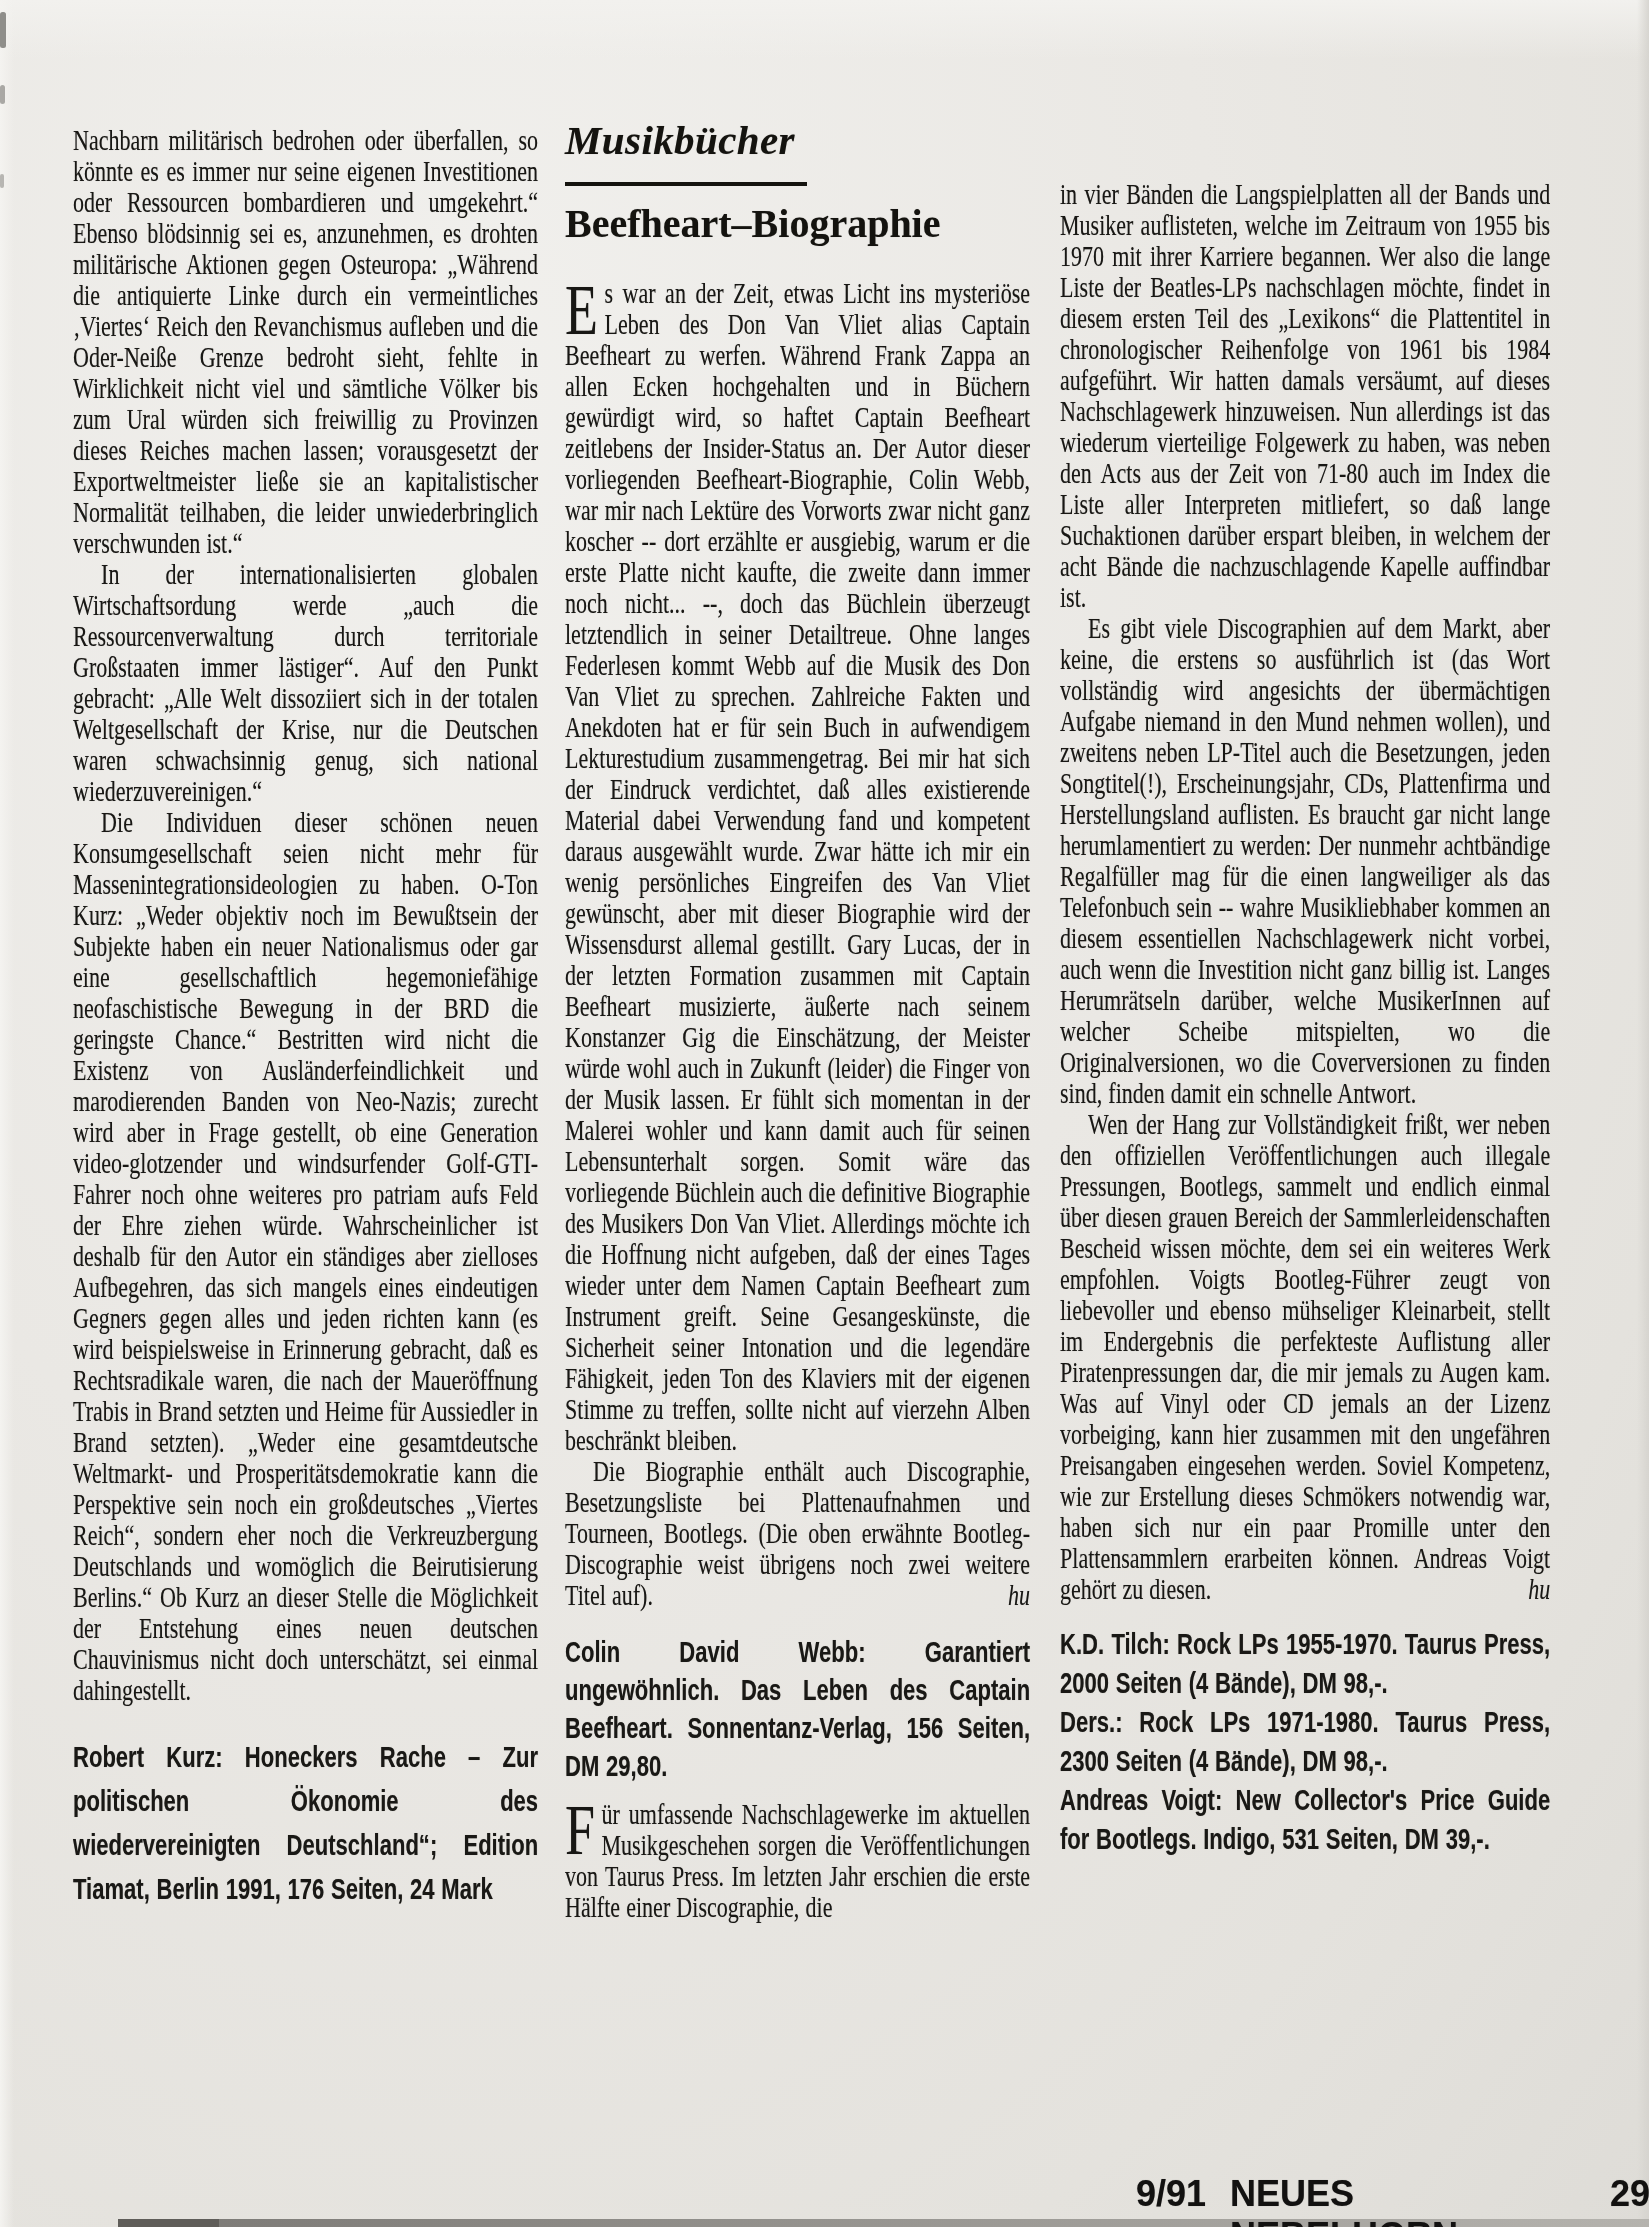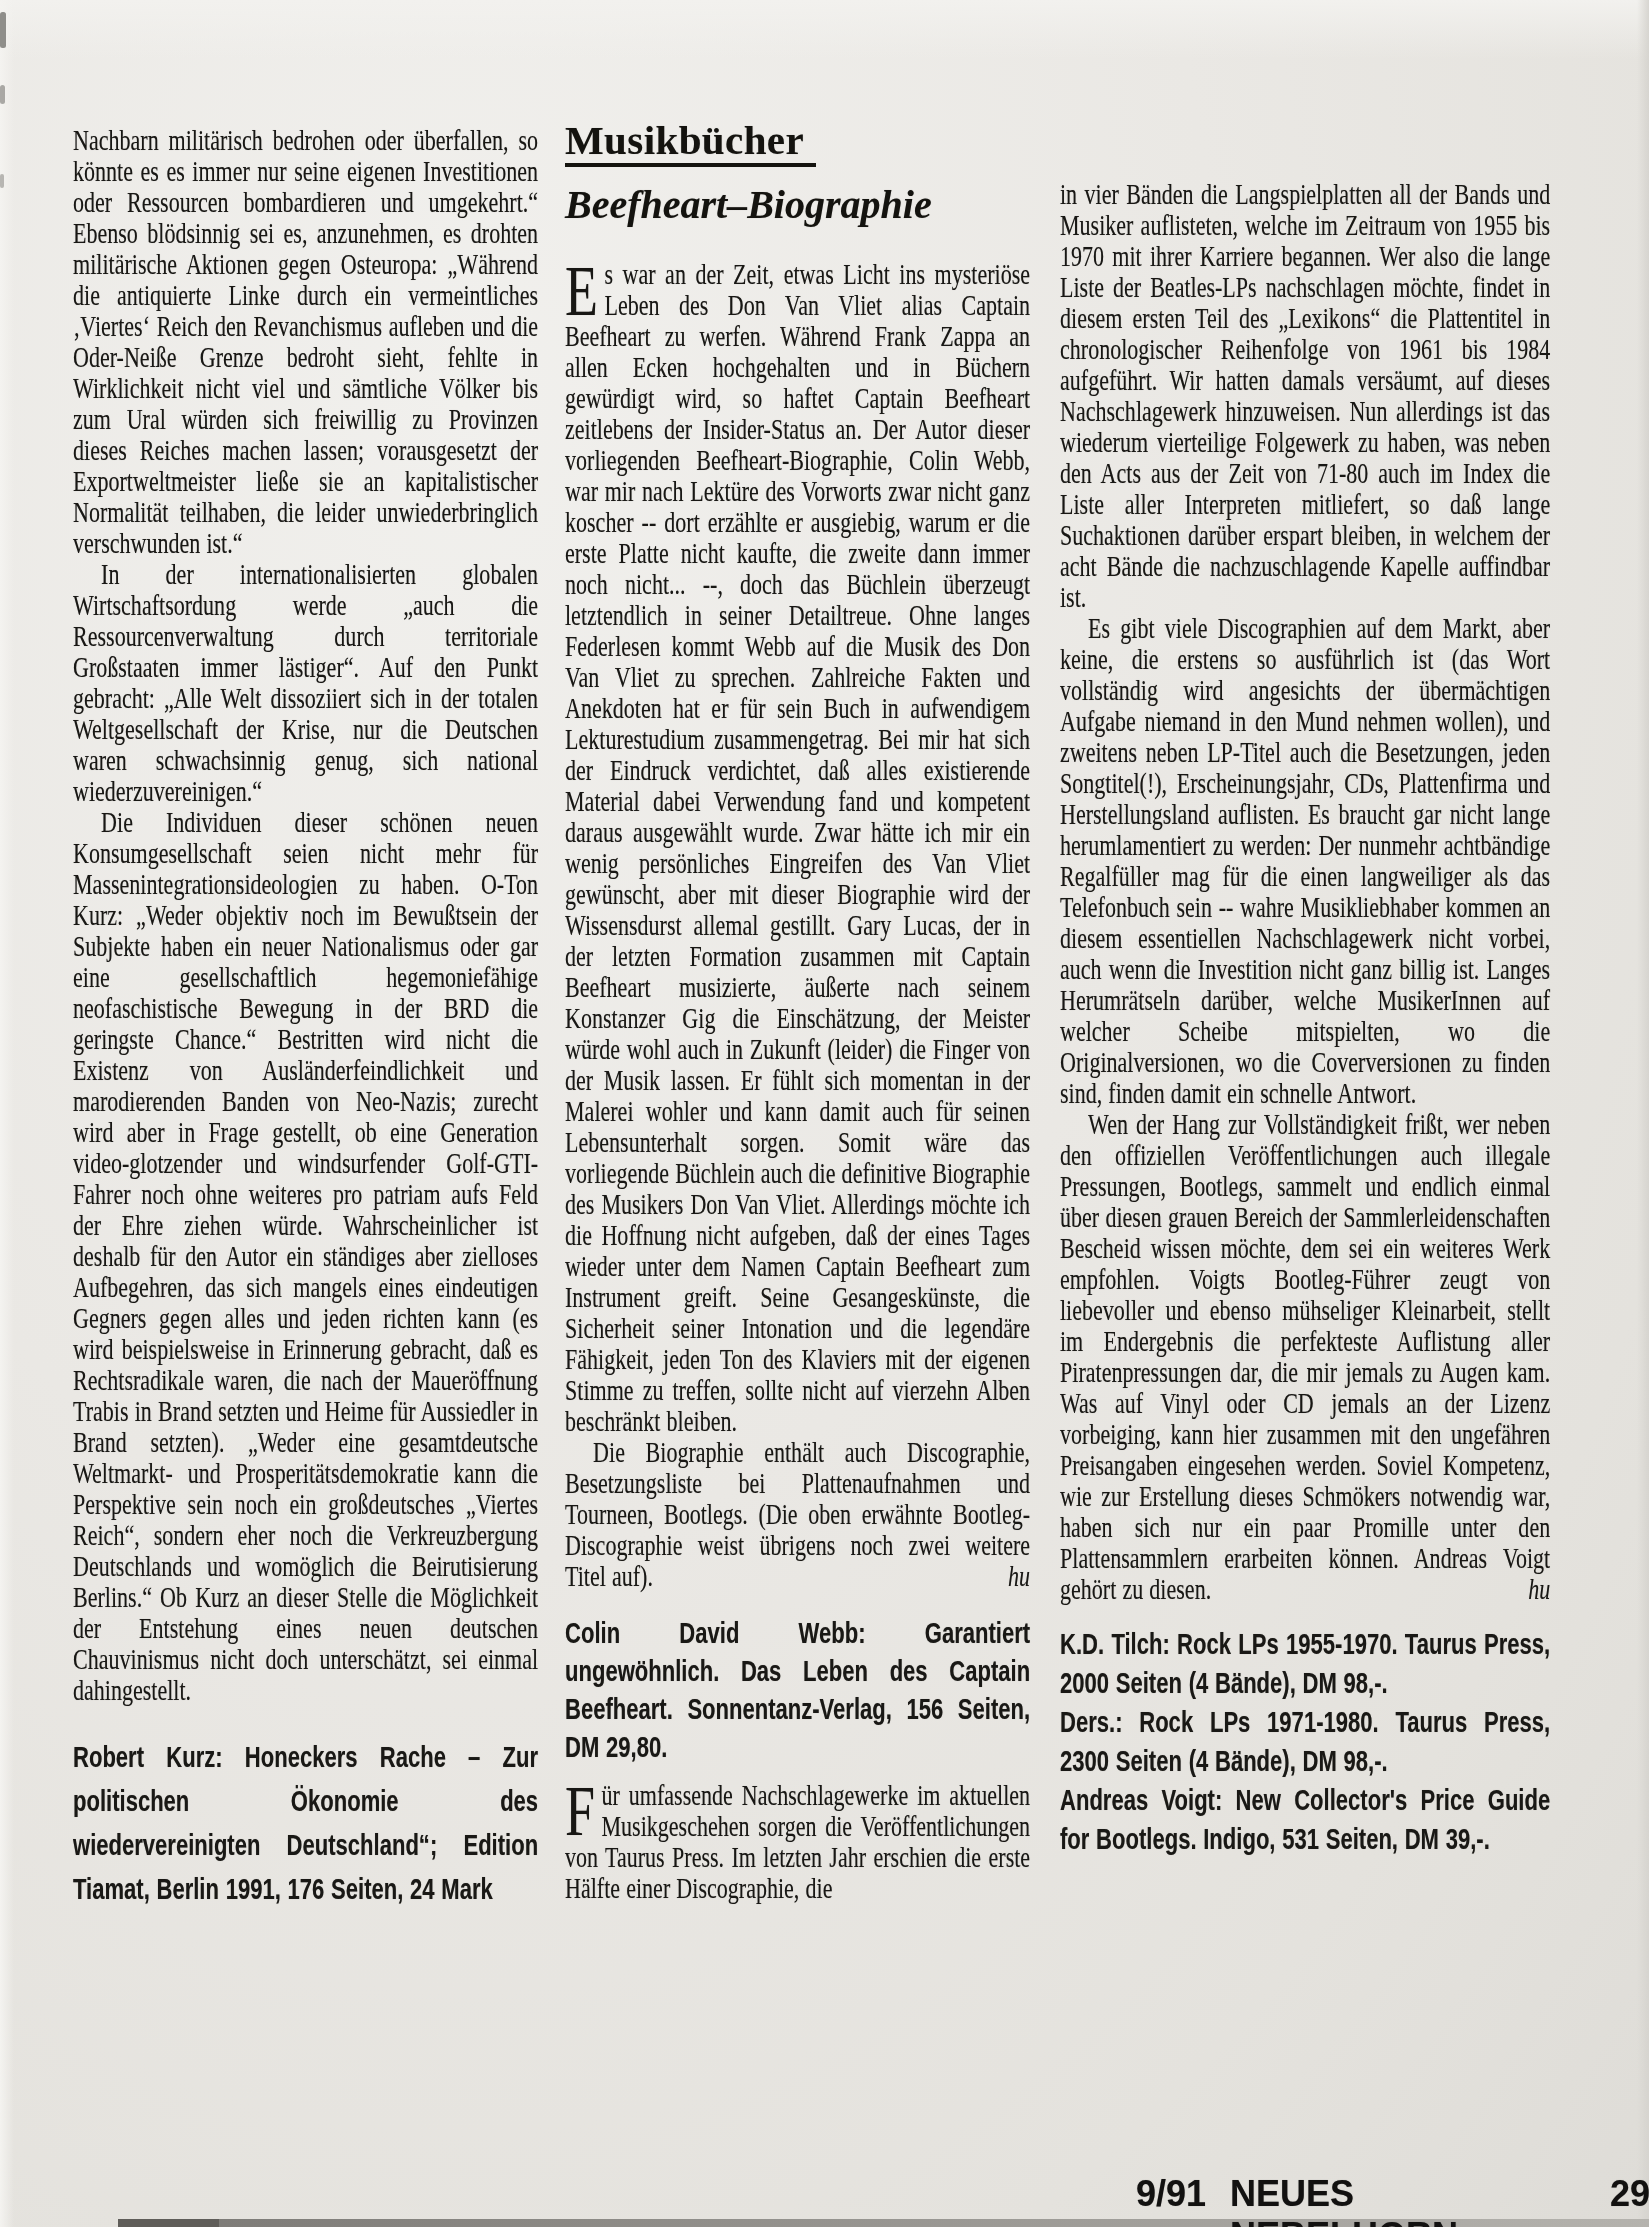--- a/index.html
+++ b/index.html
@@ -45,27 +45,27 @@
 
   p{margin:0;}
   .body-text{
     font-size:29px;line-height:31px;text-align:justify;
     color:#181714;text-shadow:0 0 0.8px rgba(24,23,20,.35);
     word-spacing:0.8px;
   }
   .indent{text-indent:37px;}
 
   .sect-head{
-    font-weight:bold;font-size:41px;line-height:44px;
+    font-style:italic;font-weight:bold;font-size:41px;line-height:44px;
     letter-spacing:0.4px;color:#14130f;
-    display:inline-block;border-bottom:4.2px solid #15140f;padding-bottom:1px;padding-right:12px;
+    display:inline-block;border-bottom:4.2px solid #15140f;padding-bottom:20px;padding-right:12px;
     text-shadow:0 0 0.8px rgba(20,19,15,.35);
   }
   .art-head{
-    font-style:italic;font-weight:bold;font-size:40px;line-height:42px;
+    font-weight:bold;font-size:40px;line-height:42px;
     color:#14130f;margin-top:17px;text-shadow:0 0 0.8px rgba(20,19,15,.35);
   }
   .art-head.later{margin-top:27px;}
   .cond.after-head{margin-top:13.5px;}
 
   .dropcap{
     float:left;font-size:71px;line-height:59px;padding:2.5px 8.5px 0 0;
     font-weight:normal;color:#181714;
   }
   .sig{

